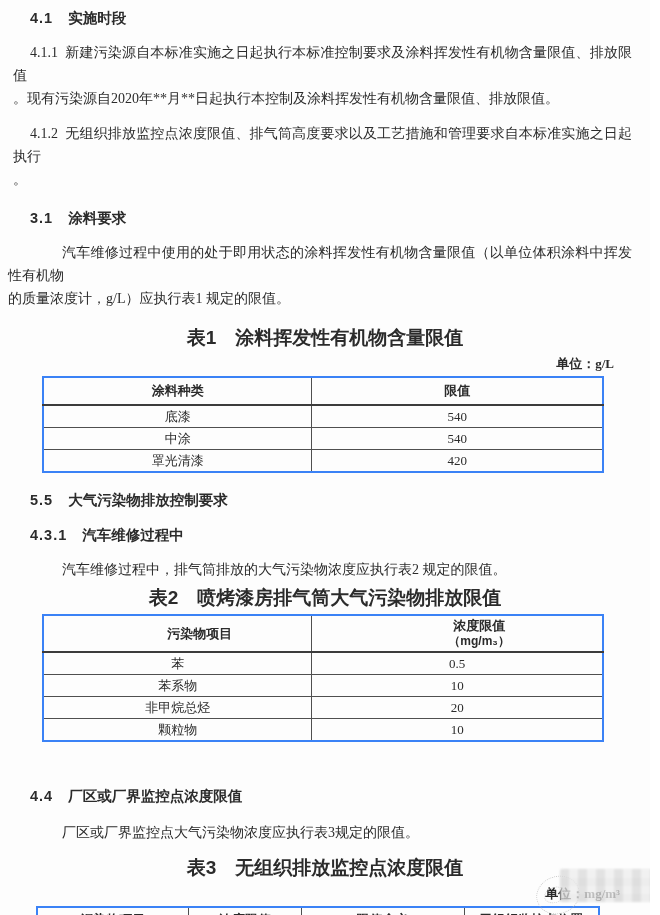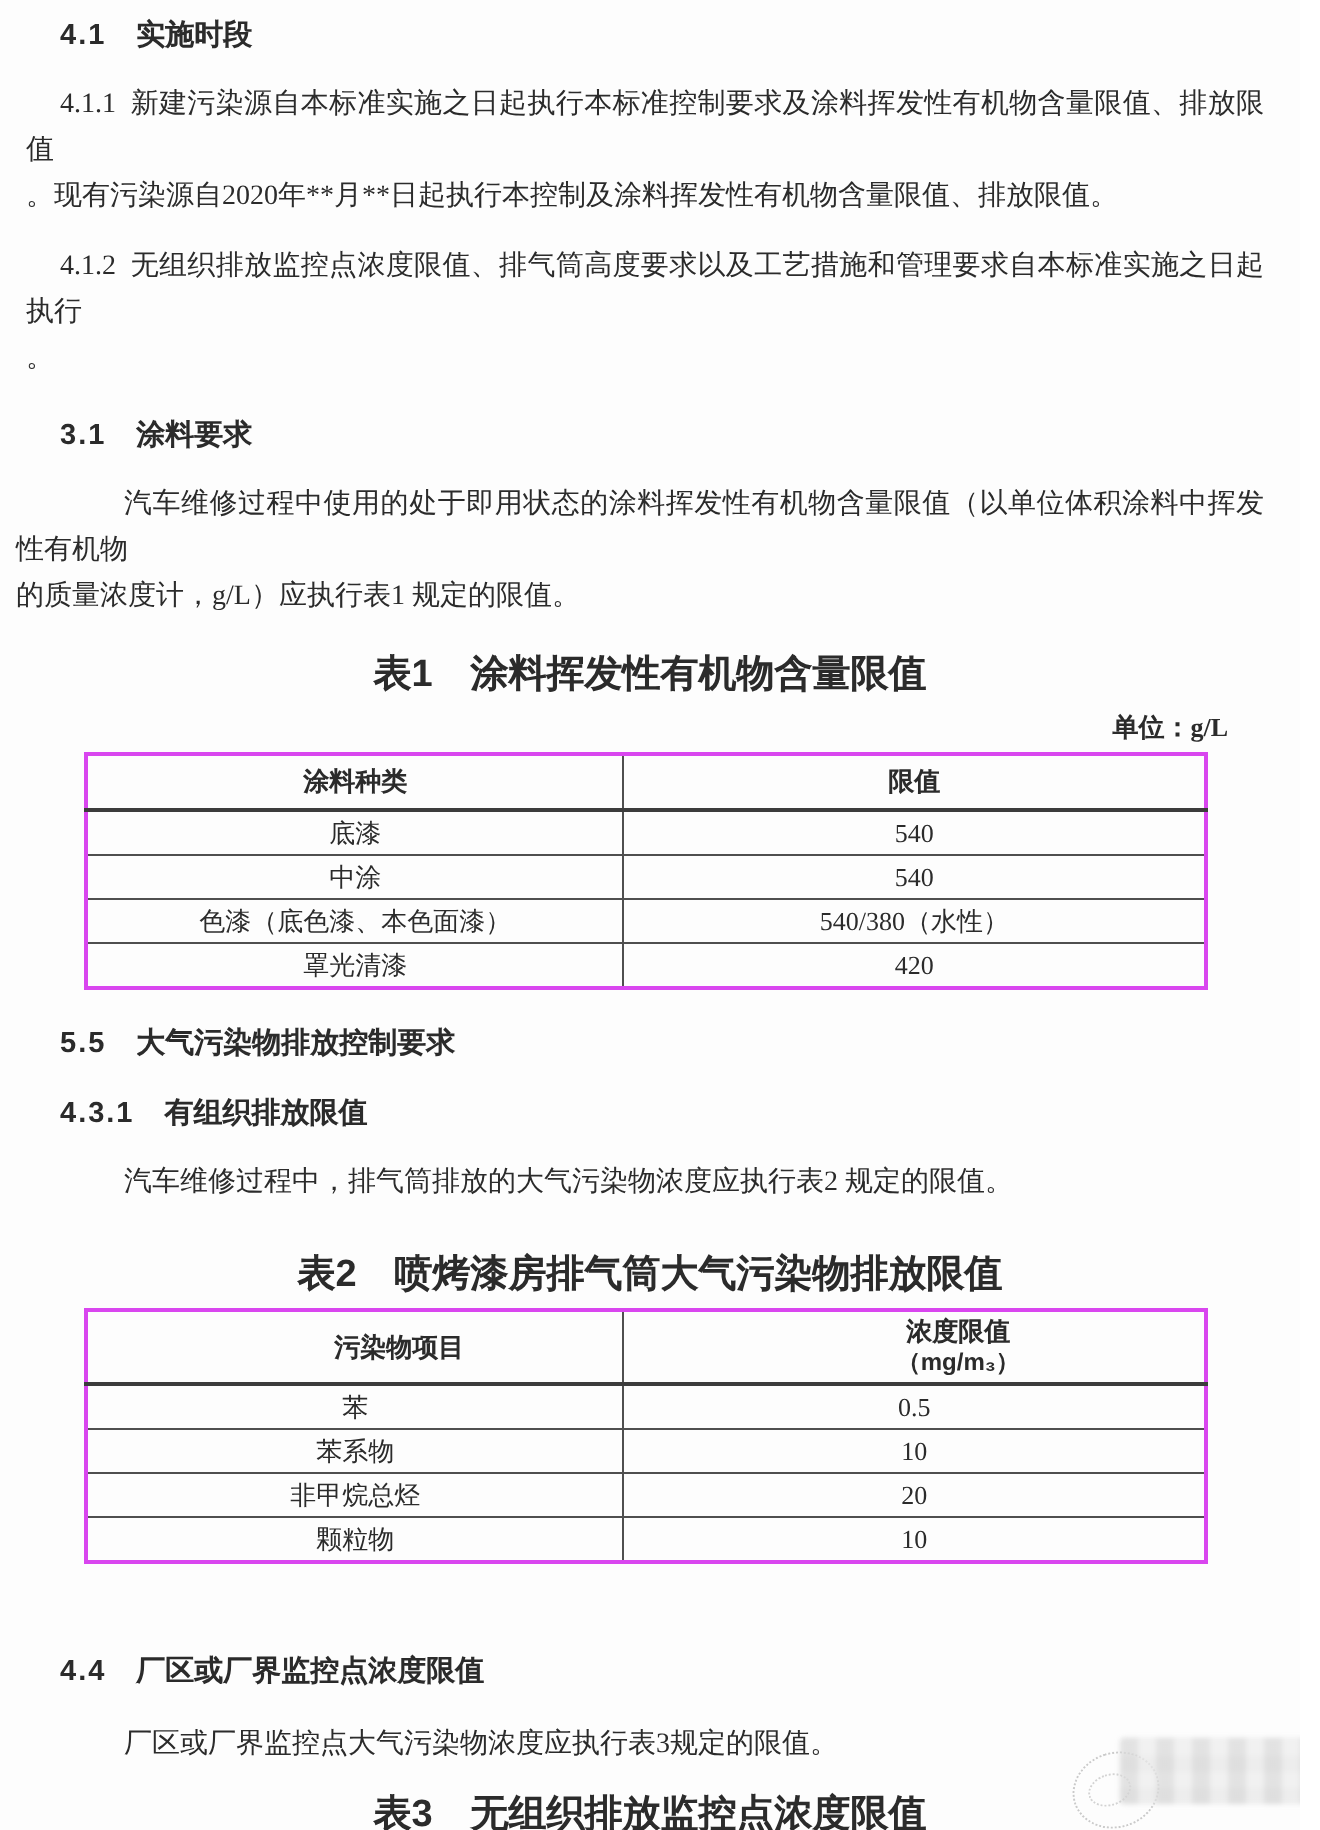--- a/index.html
+++ b/index.html
@@ -66,21 +66,21 @@
   .tbl12{width:562px;margin:4px 0 0 42px;}
   .tbl3{width:564px;margin:4px 0 0 36px;}
   th,td{
     border:1px solid #4f4f4f;
     text-align:center;
     vertical-align:middle;
     padding:2px 4px;
     line-height:16px;
     overflow:hidden;
   }
-  table{border:2px solid #d946ef;}
+  table{border:2px solid #3b82f6;}
   th{
     font-family:"Liberation Sans","DejaVu Sans",sans-serif;
     font-weight:bold;
     border-bottom:2px solid #3c3c3c;
   }
   .tbl12 th{height:22px;}
   .tbl12 td{height:17px;}
   .tbl2 th{height:18px;padding-left:48px;}
   .tbl3 th{height:20px;line-height:18px;}
   .hdr-sub{display:block;font-size:12px;line-height:15px;}
@@ -138,37 +138,33 @@
     </tr>
     <tr>
       <td>底漆</td>
       <td>540</td>
     </tr>
     <tr>
       <td>中涂</td>
       <td>540</td>
     </tr>
     <tr>
-      <td>色漆（底色漆、本色面漆）</td>
-      <td>540/380（水性）</td>
-    </tr>
-    <tr>
       <td>罩光清漆</td>
       <td>420</td>
     </tr>
   </tbody>
     </table>
 
   <div class="heading mt-sect"><span class="num">5.5</span><span>大气污染物排放控制要求</span></div>
 
-  <div class="heading mt-sub"><span class="num">4.3.1</span><span>有组织排放限值</span></div>
+  <div class="heading mt-sub"><span class="num">4.3.1</span><span>汽车维修过程中</span></div>
 
   <div class="para-indent">汽车维修过程中，排气筒排放的大气污染物浓度应执行表2 规定的限值。</div>
 
-  <div class="caption" style="margin-top:25px;">表2　喷烤漆房排气筒大气污染物排放限值</div>
+  <div class="caption" style="margin-top:7px;">表2　喷烤漆房排气筒大气污染物排放限值</div>
 
   <table class="tbl12 tbl2" style="margin-top:6px;">
     <colgroup>
         <col style="width:48%">
         <col style="width:52%">
       </colgroup>
     <tbody>
         <tr>
       <th>污染物项目</th>
       <th><span>浓度限值</span><span class="hdr-sub">（mg/m₃）</span></th>

